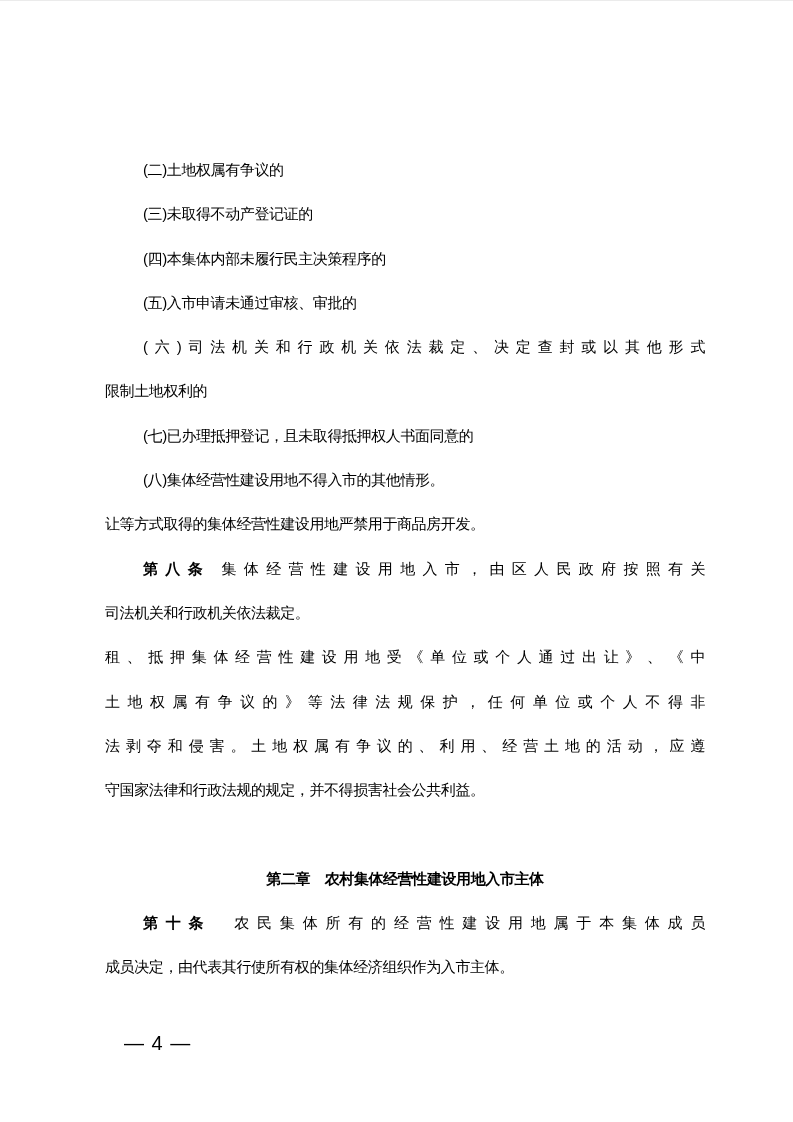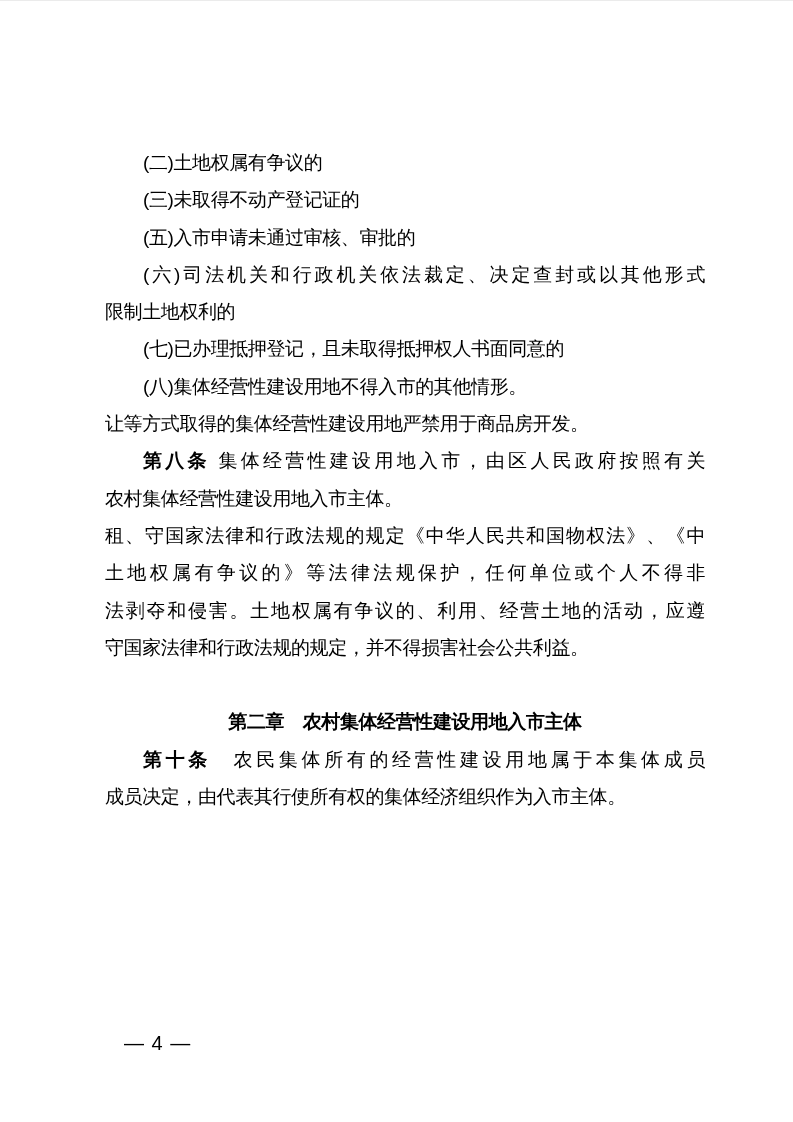--- a/index.html
+++ b/index.html
@@ -19,24 +19,25 @@
   }
   .content {
     position: absolute;
     left: 105px;
     top: 143px;
     width: 600px;
   }
   .line {
     height: 37.3px;
     line-height: 37.3px;
-    font-size: 19px;
+    font-size: 15px;
     letter-spacing: -0.4px;
     text-align: left;
     overflow: hidden;
+    margin-top: 7px;
   }
   .line.indent { text-indent: 38px; }
   .line.fill {
     text-align: justify;
     text-align-last: justify;
     text-justify: inter-character;
   }
   .line.center {
     text-align: left;
     text-align-last: center;
@@ -53,29 +54,30 @@
     font-family: "Liberation Sans", sans-serif;
   }
 </style>
 </head>
 <body>
 
 <div class="page">
   <div class="content" id="content">
       <div class="line indent"><span>(二)土地权属有争议的</span></div>
       <div class="line indent"><span>(三)未取得不动产登记证的</span></div>
+      <div class="line indent"><span>(四)本集体内部未履行民主决策程序的</span></div>
       <div class="line indent"><span>(五)入市申请未通过审核、审批的</span></div>
       <div class="line indent fill"><span>(六)司法机关和行政机关依法裁定、决定查封或以其他形式</span></div>
       <div class="line"><span>限制土地权利的</span></div>
       <div class="line indent"><span>(七)已办理抵押登记，且未取得抵押权人书面同意的</span></div>
       <div class="line indent"><span>(八)集体经营性建设用地不得入市的其他情形。</span></div>
       <div class="line"><span>让等方式取得的集体经营性建设用地严禁用于商品房开发。</span></div>
       <div class="line indent fill"><b class="article-label">第八条</b><span> 集体经营性建设用地入市，由区人民政府按照有关</span></div>
-      <div class="line"><span>农村集体经营性建设用地入市主体。</span></div>
-      <div class="line fill"><span>租、守国家法律和行政法规的规定《中华人民共和国物权法》、《中</span></div>
+      <div class="line"><span>司法机关和行政机关依法裁定。</span></div>
+      <div class="line fill"><span>租、抵押集体经营性建设用地受《单位或个人通过出让》、《中</span></div>
       <div class="line fill"><span>土地权属有争议的》等法律法规保护，任何单位或个人不得非</span></div>
       <div class="line fill"><span>法剥夺和侵害。土地权属有争议的、利用、经营土地的活动，应遵</span></div>
       <div class="line"><span>守国家法律和行政法规的规定，并不得损害社会公共利益。</span></div>
       <div class="line"></div>
       <div class="line center bold"><span>第二章　农村集体经营性建设用地入市主体</span></div>
       <div class="line indent fill"><b class="article-label">第十条</b><span>　农民集体所有的经营性建设用地属于本集体成员</span></div>
       <div class="line"><span>成员决定，由代表其行使所有权的集体经济组织作为入市主体。</span></div>
     </div>
   <div class="footer">— 4 —</div>
 </div>

